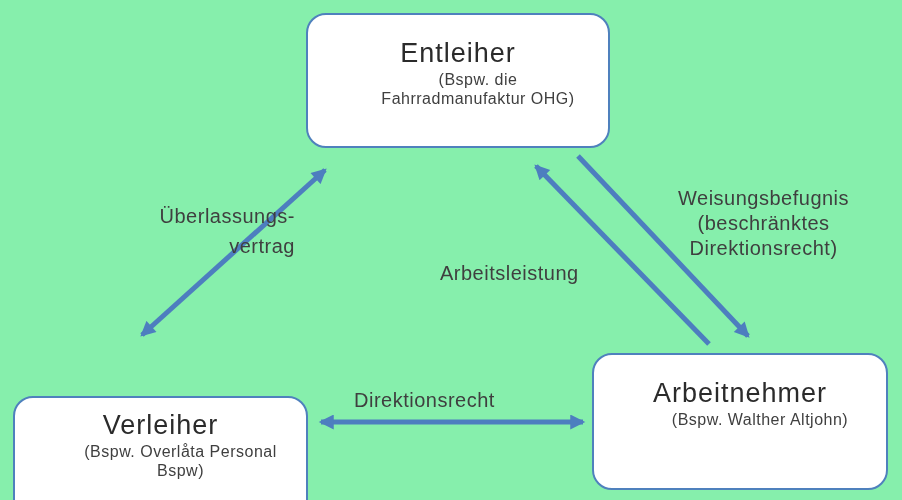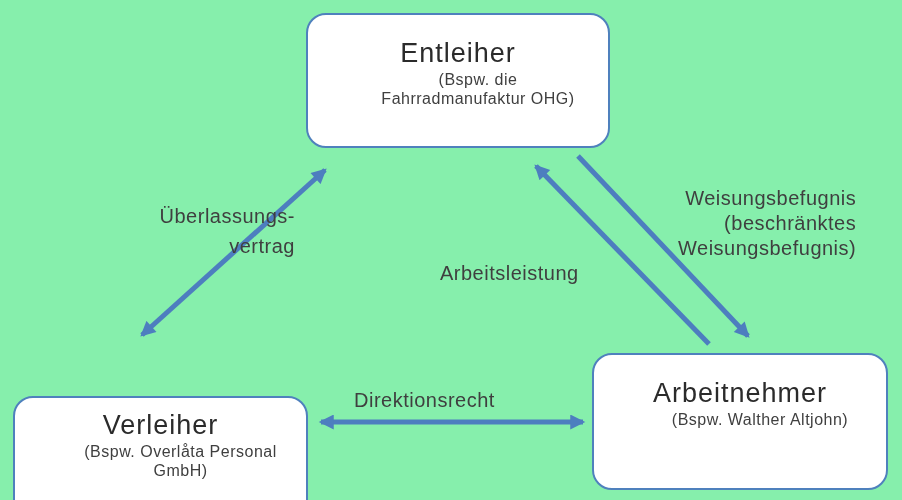--- a/index.html
+++ b/index.html
@@ -48,21 +48,21 @@
 
   .edge-label {
     position: absolute;
     font-size: 20px;
     color: #3f3f3f;
     letter-spacing: 0.5px;
     white-space: nowrap;
   }
   .edge-label span { display: block; }
   #label-ueberlassungsvertrag { right: 607px; top: 201px; text-align: right; line-height: 30px; }
-  #label-weisungsbefugnis     { left: 678px;  top: 186px; text-align: right;  line-height: 25px; }
+  #label-weisungsbefugnis     { left: 678px;  top: 186px; text-align: center;  line-height: 25px; }
   #label-arbeitsleistung      { left: 440px;  top: 262px; }
   #label-arbeitsvertrag       { left: 354px;  top: 389px; }
 
   .arrow-line {
     stroke: var(--arrow, #4d7ebf);
     stroke-width: 5;
     fill: none;
   }
 </style>
 </head>
@@ -87,39 +87,39 @@
     <div class="subtitle">
       <span>(Bspw. die</span>
       <span>Fahrradmanufaktur OHG)</span>
     </div>
   </div>
 
   <div class="node-box" id="node-verleiher">
     <div class="title">Verleiher</div>
     <div class="subtitle">
       <span>(Bspw. Overlåta Personal</span>
-      <span>GmbH)</span>
+      <span>Bspw)</span>
     </div>
   </div>
 
   <div class="node-box" id="node-arbeitnehmer">
     <div class="title">Arbeitnehmer</div>
     <div class="subtitle">
       <span>(Bspw. Walther Altjohn)</span>
     </div>
   </div>
 
   <div class="edge-label" id="label-ueberlassungsvertrag">
     <span>Überlassungs-</span>
     <span>vertrag</span>
   </div>
 
   <div class="edge-label" id="label-weisungsbefugnis">
     <span>Weisungsbefugnis</span>
     <span>(beschränktes</span>
-    <span>Weisungsbefugnis)</span>
+    <span>Direktionsrecht)</span>
   </div>
 
   <div class="edge-label" id="label-arbeitsleistung">Arbeitsleistung</div>
 
   <div class="edge-label" id="label-arbeitsvertrag">Direktionsrecht</div>
 
 </div>
 
 </body></html>

